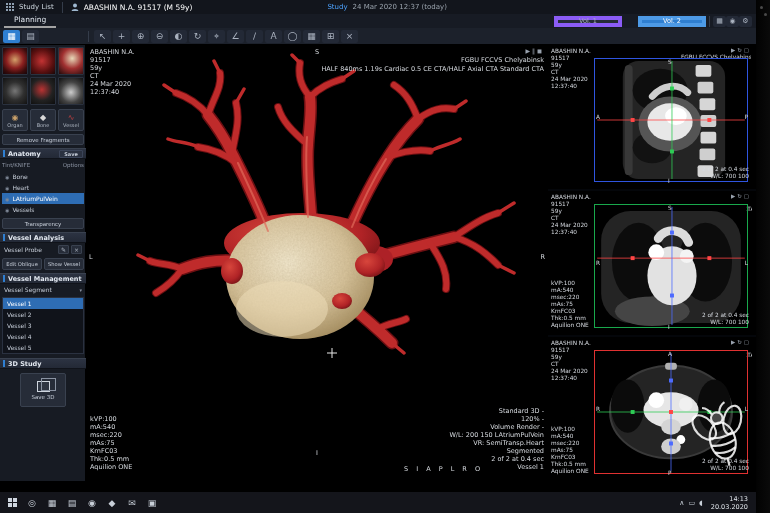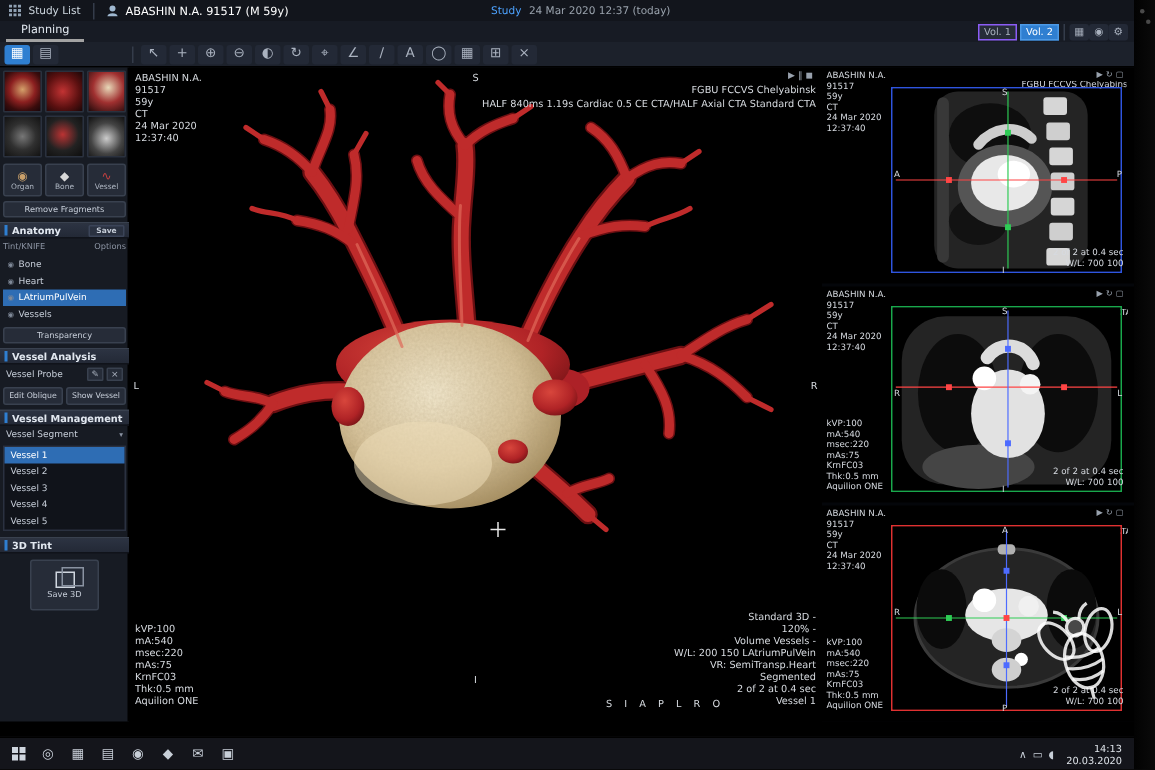--- a/index.html
+++ b/index.html
@@ -6,21 +6,21 @@
   body{background:#1a1a1a;font-family:"DejaVu Sans","Liberation Sans",sans-serif}
   #screen{position:relative;width:770px;height:513px;background:#000;overflow:hidden}
   
   #topbar{position:absolute;left:0;top:0;width:756px;height:14px;background:#12151c;display:flex;align-items:center;gap:5px;padding:0 6px;font-size:7px;color:#cfd8e0}
   #tabrow{position:absolute;left:0;top:14px;width:756px;height:14px;background:#171b24;display:flex;align-items:center;padding:0 4px;font-size:7.5px}
   #toolbar{position:absolute;left:0;top:28px;width:756px;height:17px;background:#1c212b;display:flex;align-items:center;gap:2px;padding:0 3px;border-bottom:1px solid #000}
   .tool{width:17px;height:13px;display:flex;align-items:center;justify-content:center;color:#aab2bf;font-size:9px;border-radius:2px;background:#232936}
   .tool.sel{background:#2f7fd1;color:#fff}
   .vsep{width:1px;height:11px;background:#343c4a;margin:0 3px}
   .tab{padding:1px 10px 2px;color:#e2e8f0;border-bottom:2px solid #a3a3a3}
-  .voltile{min-width:26px;height:11px;display:flex;align-items:center;justify-content:center;font-size:6.5px;color:#aab2bf;background:#262c38;border:1px solid #8b5cf6;margin-left:2px;padding:0 3px}
+  .voltile{min-width:26px;height:11px;display:flex;align-items:center;justify-content:center;font-size:6.5px;color:#aab2bf;background:#262c38;border:4px solid #8b5cf6;margin-left:16px;padding:0 21px}
   .voltile.sel{background:#2f7fd1;color:#fff;border-color:#4d9ae6}
   
   #sidebar{position:absolute;left:0;top:45px;width:86px;height:436px;background:#171b23;border-right:1px solid #000}
   .thumbs{position:absolute;left:2px;top:2px;width:82px;display:grid;grid-template-columns:repeat(3,26px);grid-auto-rows:28px;gap:2px}
   .thumb{border:1px solid #2a313e;border-radius:1px}
   .t1{background:radial-gradient(circle at 50% 45%,#d4a06a 0%,#8c2020 45%,#3a0c0c 75%,#17060a 100%)}
   .t2{background:radial-gradient(circle at 45% 50%,#c23333 0%,#5a1010 60%,#190707 100%)}
   .t3{background:radial-gradient(circle at 55% 40%,#e8d8b8 0%,#a03030 50%,#220a0a 100%)}
   .t4{background:radial-gradient(circle at 50% 50%,#777 0%,#303030 50%,#121212 100%)}
   .t5{background:radial-gradient(circle at 45% 45%,#b33 0%,#222 55%,#0d0d0d 100%)}
@@ -236,21 +236,21 @@
     <div class="vbox" style="top:252px">
 
     <div class="vrow sel">Vessel 1</div>
         <div class="vrow">Vessel 2</div>
         <div class="vrow">Vessel 3</div>
         <div class="vrow">Vessel 4</div>
         <div class="vrow">Vessel 5</div>
       </div>
     <div class="phead" style="top:313px">
       <span class="accent"></span>
-      <span>3D Tint</span>
+      <span>3D Study</span>
     </div>
     <div id="save3d">
       <span class="cube"></span>
       <span class="l">Save 3D</span>
     </div>
   </div>
 
   <div id="mainview">
     <svg width="462" height="436" viewBox="0 0 462 436">
       <defs>
@@ -335,21 +335,21 @@
         <div>msec:220</div>
         <div>mAs:75</div>
         <div>KrnFC03</div>
         <div>Thk:0.5 mm</div>
         <div>Aquilion ONE</div>
       </div>
     <div class="ovl ovl-r" style="right:4px;bottom:10px">
 
     <div>Standard 3D -</div>
         <div>120% -</div>
-        <div>Volume Vessels -</div>
+        <div>Volume Render -</div>
         <div>W/L: 200 150 LAtriumPulVein</div>
         <div>VR: SemiTransp.Heart</div>
         <div>Segmented</div>
         <div>2 of 2 at 0.4 sec</div>
         <div>Vessel 1</div>
       </div>
     <div class="ovl" style="left:318px;bottom:8px;letter-spacing:3px">S I A P L R O</div>
   </div>
 
   <div id="rightpanel">

